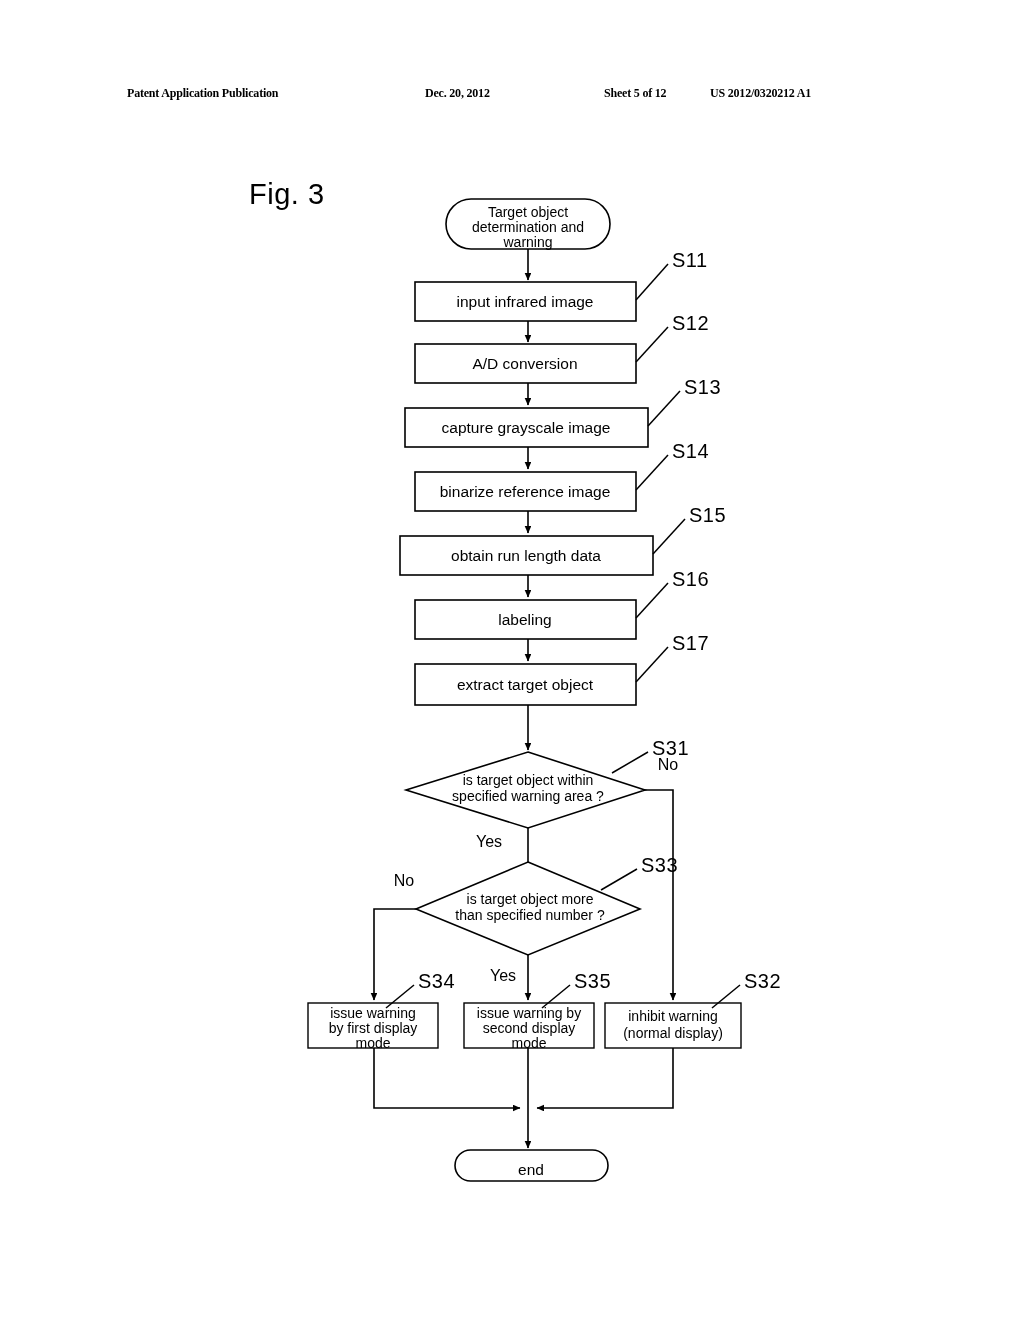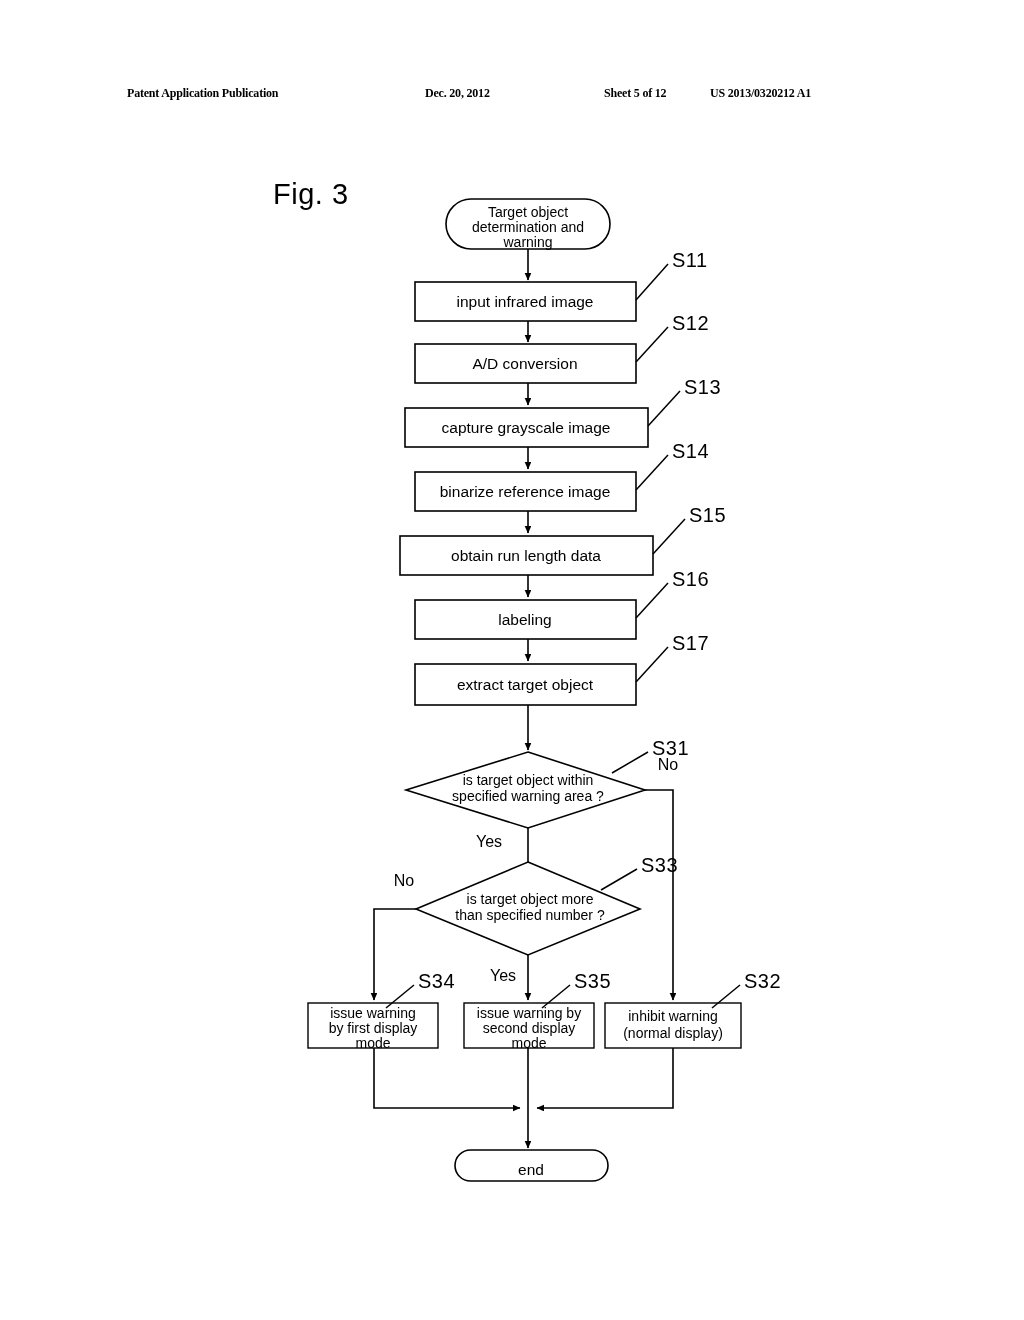--- a/index.html
+++ b/index.html
@@ -34,21 +34,20 @@
   #page-header .hdr-sheet { position: absolute; left: 604px; top: 0; }
   #page-header .hdr-num   { position: absolute; left: 710px; top: 0; }
 
   
   #fig-label {
     position: absolute;
     left: 249px;
     top: 178px;
     font-size: 29px;
     letter-spacing: 0.5px;
-    margin-left: 24px;
   }
 
   
   #flow-svg {
     position: absolute;
     left: 0;
     top: 0;
     width: 1024px;
     height: 1320px;
   }
@@ -65,21 +64,21 @@
   .conn        { stroke: #000000; stroke-width: 1.6px; fill: none; }
   .leader      { stroke: #000000; stroke-width: 1.5px; fill: none; }
 </style>
 </head>
 <body>
 
 <div id="page-header">
   <span class="hdr-pub">Patent Application Publication</span>
   <span class="hdr-date">Dec. 20, 2012</span>
   <span class="hdr-sheet">Sheet 5 of 12</span>
-  <span class="hdr-num">US 2013/0320212 A1</span>
+  <span class="hdr-num">US 2012/0320212 A1</span>
 </div>
 
 <div id="fig-label">Fig. 3</div>
 
 <svg id="flow-svg" viewBox="0 0 1024 1320">
   <defs>
     <marker id="arrowhead" markerWidth="9" markerHeight="9" refX="7.2" refY="3.4" orient="auto" markerUnits="userSpaceOnUse">
       <path d="M0,0 L7.6,3.4 L0,6.8 z" fill="#000000"></path>
     </marker>
     <marker id="arrowright" markerWidth="9" markerHeight="9" refX="7.2" refY="3.4" orient="auto" markerUnits="userSpaceOnUse">

